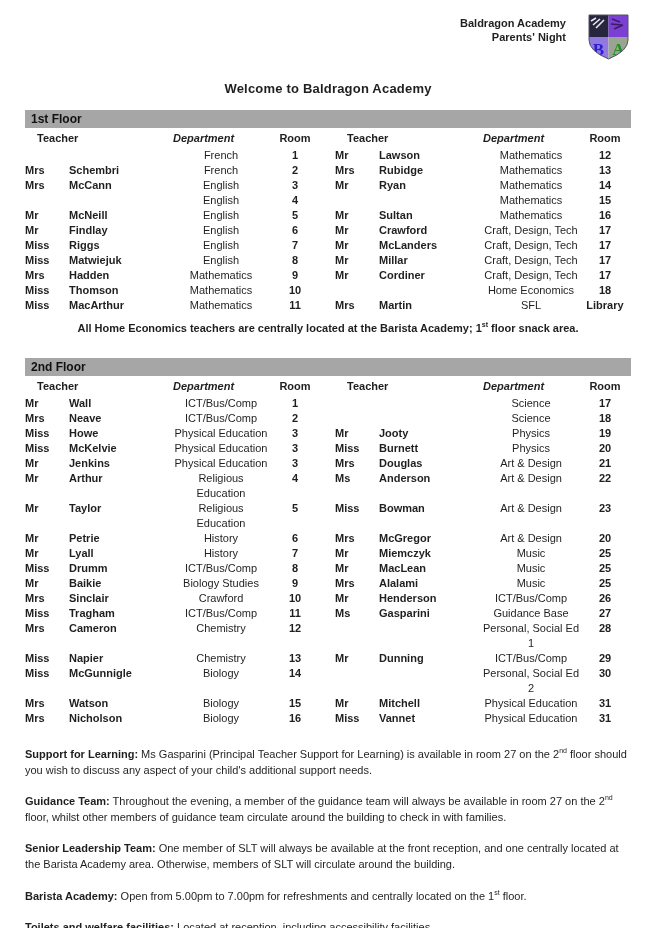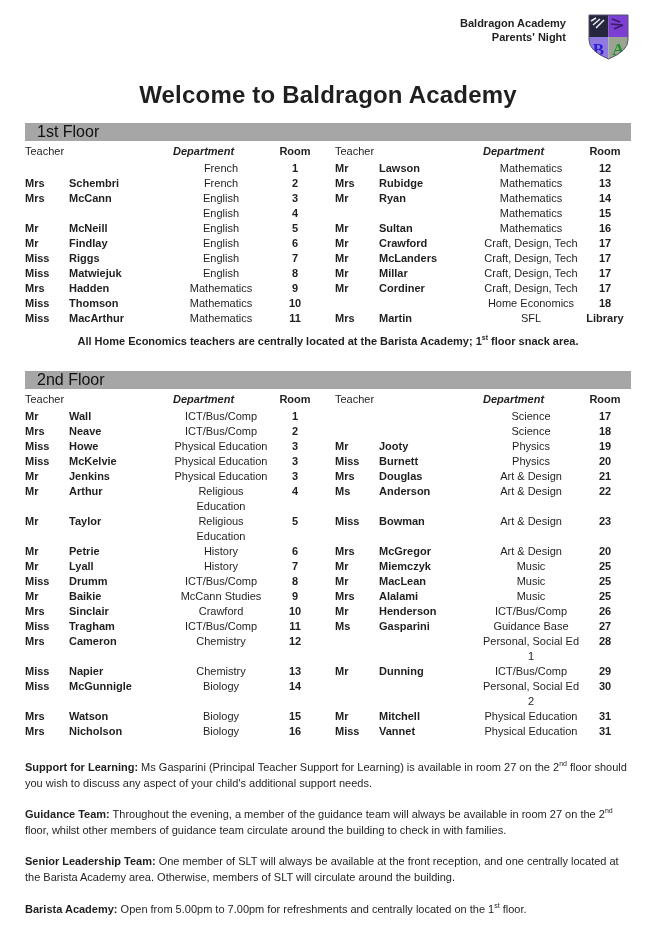--- a/index.html
+++ b/index.html
@@ -7,28 +7,28 @@
     width:649px;height:928px;overflow:hidden;box-sizing:border-box;
     font-family:"Liberation Sans","DejaVu Sans",sans-serif;
     color:#1f1f1f;-webkit-font-smoothing:antialiased;
   }
   .page{padding:13px 18px 0 25px;width:606px;}
   
   .hdr{display:flex;justify-content:flex-end;align-items:flex-start;gap:20px;}
   .hdr-lines{text-align:right;font-size:11px;font-weight:700;line-height:1.3;padding-top:3px;}
   .crest{width:45px;height:48px;flex:0 0 auto;}
   
-  .title{text-align:center;font-size:24px;font-weight:700;margin:20px 0 14px 0;letter-spacing:.2px;}
+  .title{text-align:center;font-size:13px;font-weight:700;margin:20px 0 14px 0;letter-spacing:.2px;}
   
-  .floor-bar{background:#a6a6a6;font-size:16px;font-weight:400;padding:2px 12px;line-height:14px;color:#111;}
+  .floor-bar{background:#a6a6a6;font-size:12px;font-weight:700;padding:2px 6px;line-height:14px;color:#111;}
   
   .trow,.thead{display:flex;gap:14px;line-height:15px;font-size:11px;}
   .half{flex:1;display:grid;grid-template-columns:44px 104px 1fr 52px;align-items:baseline;}
   .thead{padding:3px 0 2px 0;}
-  .th-teacher{grid-column:1/3;font-weight:400;}
+  .th-teacher{grid-column:1/3;font-weight:700;margin-left:12px;}
   .th-dept{font-weight:700;font-style:italic;text-align:left;}
   .th-room{font-weight:700;text-align:center;}
   .c-title,.c-name{font-weight:700;}
   .c-dept{text-align:center;font-weight:400;}
   .c-room{font-weight:700;text-align:center;}
   
   .floor-note{text-align:center;font-weight:700;font-size:11px;margin:9px 0 0 0;}
   sup{font-size:7px;vertical-align:super;line-height:0;}
   .gap-2nd{height:24px;}
   
@@ -392,21 +392,21 @@
           <span class="c-title">Mr</span>
           <span class="c-name">MacLean</span>
           <span class="c-dept">Music</span>
           <span class="c-room">25</span>
         </div>
       </div>
       <div class="trow">
         <div class="half">
           <span class="c-title">Mr</span>
           <span class="c-name">Baikie</span>
-          <span class="c-dept">McCann Studies</span>
+          <span class="c-dept">Biology Studies</span>
           <span class="c-room">9</span>
         </div>
         <div class="half">
           <span class="c-title">Mrs</span>
           <span class="c-name">Alalami</span>
           <span class="c-dept">Music</span>
           <span class="c-room">25</span>
         </div>
       </div>
       <div class="trow">

